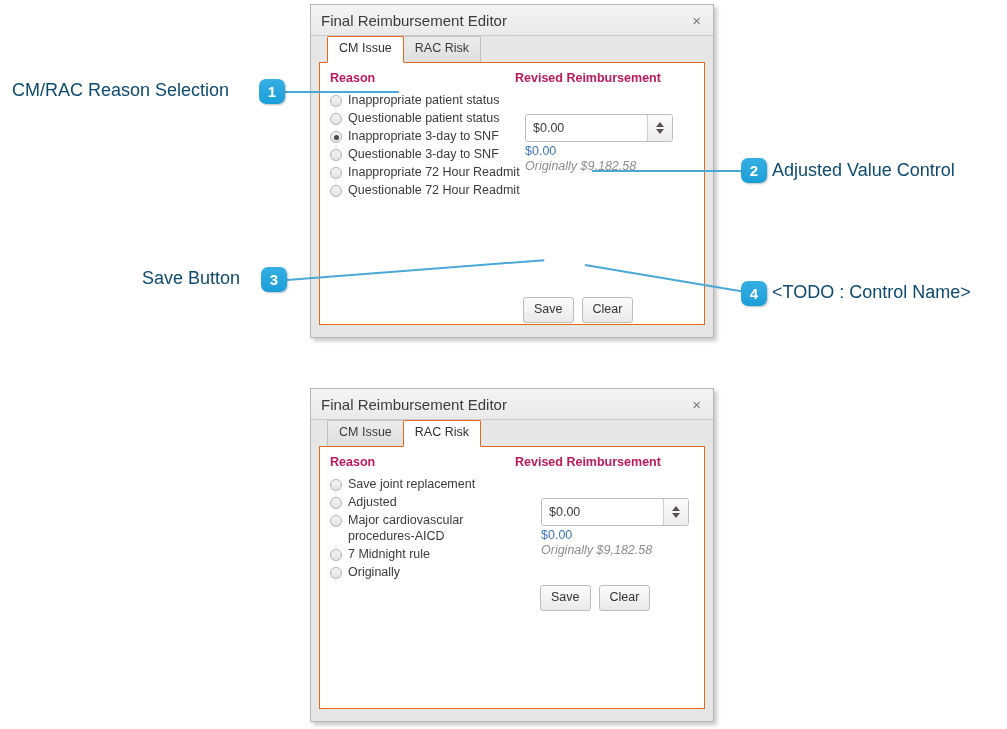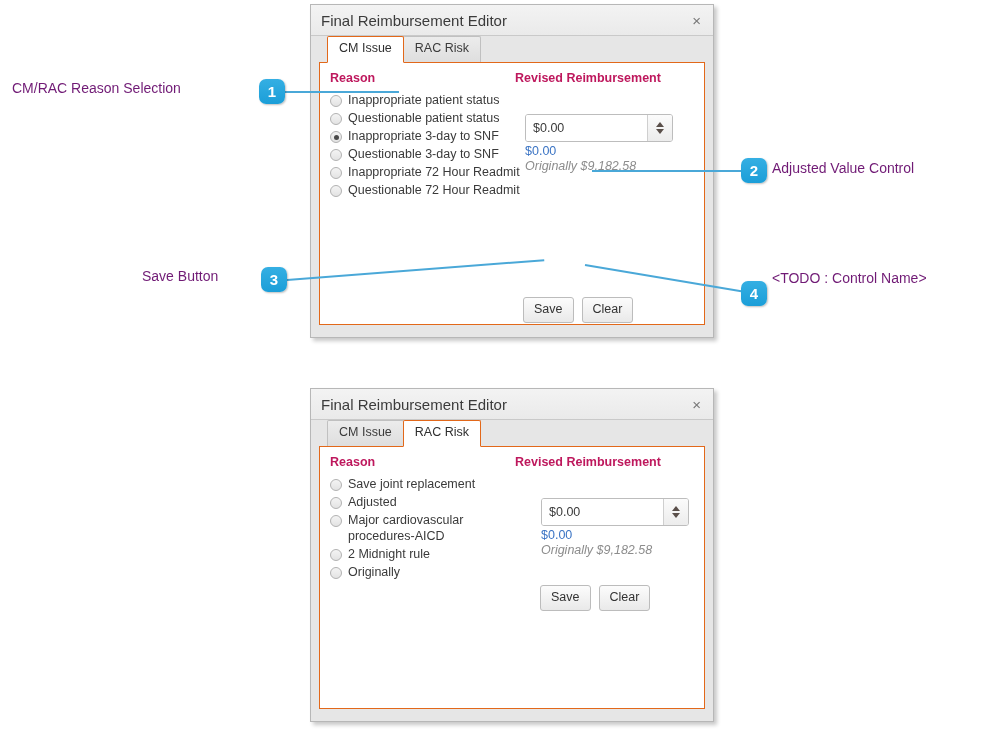--- a/index.html
+++ b/index.html
@@ -200,22 +200,22 @@
     border: 1px solid #bcbcbc;
     border-radius: 3px;
     background: linear-gradient(to bottom, #fcfcfc 0%, #e9e9e9 100%);
     cursor: default;
     line-height: 15px;
   }
 
   
   .ann-label {
     position: absolute;
-    font-size: 14px;
-    color: #701a75;
+    font-size: 18px;
+    color: #0c4a6e;
     white-space: nowrap;
   }
   .badge {
     position: absolute;
     width: 26px;
     height: 25px;
     border-radius: 7px;
     background: linear-gradient(to bottom, #35afe3 0%, #1b9ed8 100%);
     color: #ffffff;
     font-size: 15px;
@@ -336,21 +336,21 @@
         <div class="radio-row">
           <span class="radio-mark"></span>
           <span class="radio-label">Adjusted</span>
         </div>
         <div class="radio-row">
           <span class="radio-mark"></span>
           <span class="radio-label">Major cardiovascular procedures-AICD</span>
         </div>
         <div class="radio-row">
           <span class="radio-mark"></span>
-          <span class="radio-label">2 Midnight rule</span>
+          <span class="radio-label">7 Midnight rule</span>
         </div>
         <div class="radio-row">
           <span class="radio-mark"></span>
           <span class="radio-label">Originally</span>
         </div>
       </div>
 
       <div class="value-control" style="left:221px; top:51px;">
         <div class="spinner">
           <div class="spinner-input">$0.00</div>
@@ -378,13 +378,13 @@
 <div class="leader" style="left:592px; top:170px; width:160px;"></div>
 <div class="badge" style="left:741px; top:158px;">2</div>
 <div class="ann-label" style="left:772px; top:160px;">Adjusted Value Control</div>
 
 <div class="ann-label" style="left:142px; top:268px;">Save Button</div>
 <div class="leader" style="left:287px; top:279px; width:258px; transform: rotate(-4.4deg);"></div>
 <div class="badge" style="left:261px; top:267px;">3</div>
 
 <div class="leader" style="left:585px; top:264px; width:166px; transform: rotate(9.5deg);"></div>
 <div class="badge" style="left:741px; top:281px;">4</div>
-<div class="ann-label" style="left:772px; top:270px;">&lt;TODO : Control Name&gt;</div>
+<div class="ann-label" style="left:772px; top:282px;">&lt;TODO : Control Name&gt;</div>
 
 </body></html>

